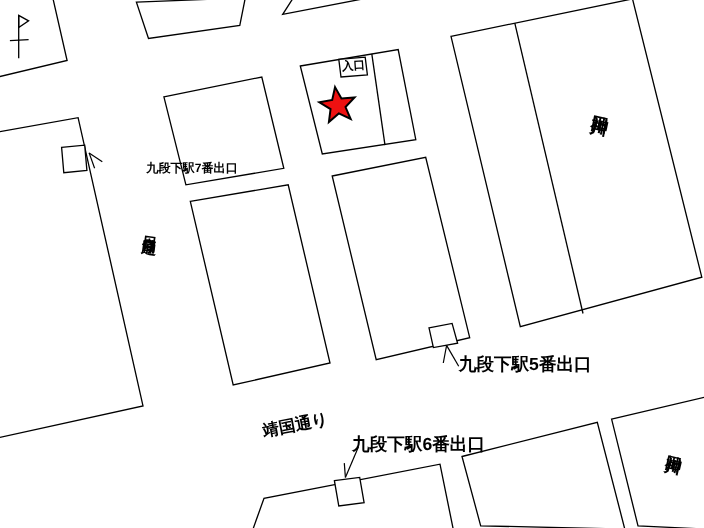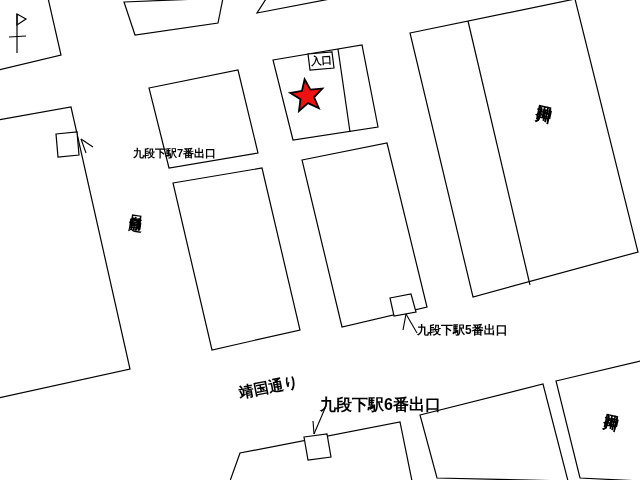--- a/index.html
+++ b/index.html
@@ -72,21 +72,21 @@
         <line x1="314" y1="434" x2="313" y2="421"></line>
         <line x1="314" y1="434" x2="326" y2="406"></line>
       </g>
     </g>
   </svg>
 
   <div class="lbl" style="left:310px; top:55px; width:23px; text-align:center; font-size:10.5px; transform:rotate(-4deg);">入口</div>
 
   <div class="lbl" style="left:93px; top:148px; font-size:11px;margin-left:40px;">九段下駅7番出口</div>
 
-  <div class="lbl" style="left:417px; top:324px; font-size:12px;">九段下駅5番出口</div>
+  <div class="lbl" style="left:417px; top:324px; font-size:16px;">九段下駅5番出口</div>
 
   <div class="lbl" style="left:320px; top:397px; font-size:16px;">九段下駅6番出口</div>
 
   <div class="lbl vert" style="left:127px; top:204px; height:64px; font-size:14px; transform:rotate(8deg); transform-origin:center;">目白通り</div>
 
   <div class="lbl" style="left:239px; top:385px; font-size:15px; transform:rotate(-11deg); transform-origin:left center;">靖国通り</div>
 
   <div class="lbl vert" style="left:534px; top:92px; height:56px; font-size:16px; transform:rotate(12deg); transform-origin:center;">神田川</div>
 
   <div class="lbl vert" style="left:602px; top:402px; height:54px; font-size:15px; transform:rotate(13deg); transform-origin:center;">神田川</div>

